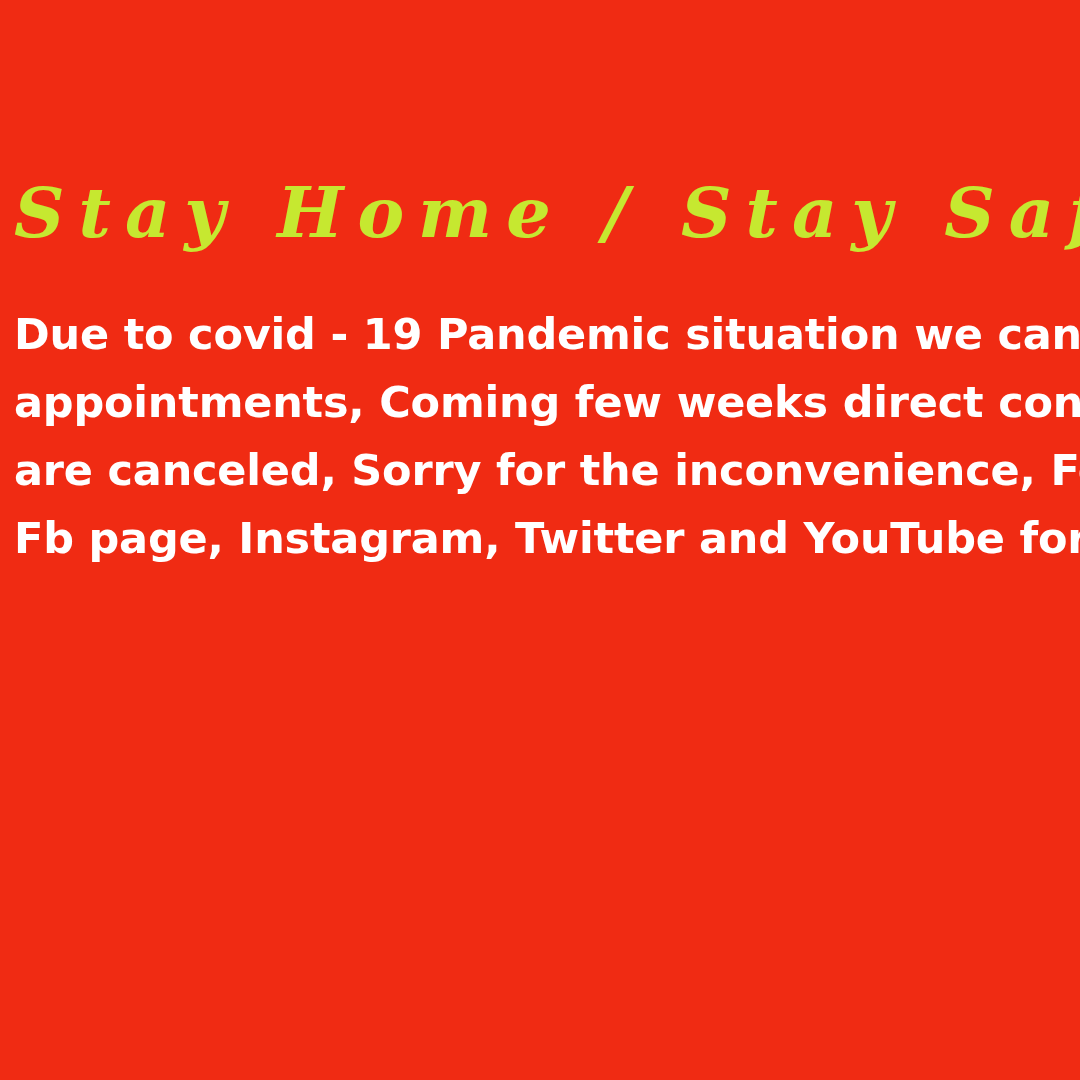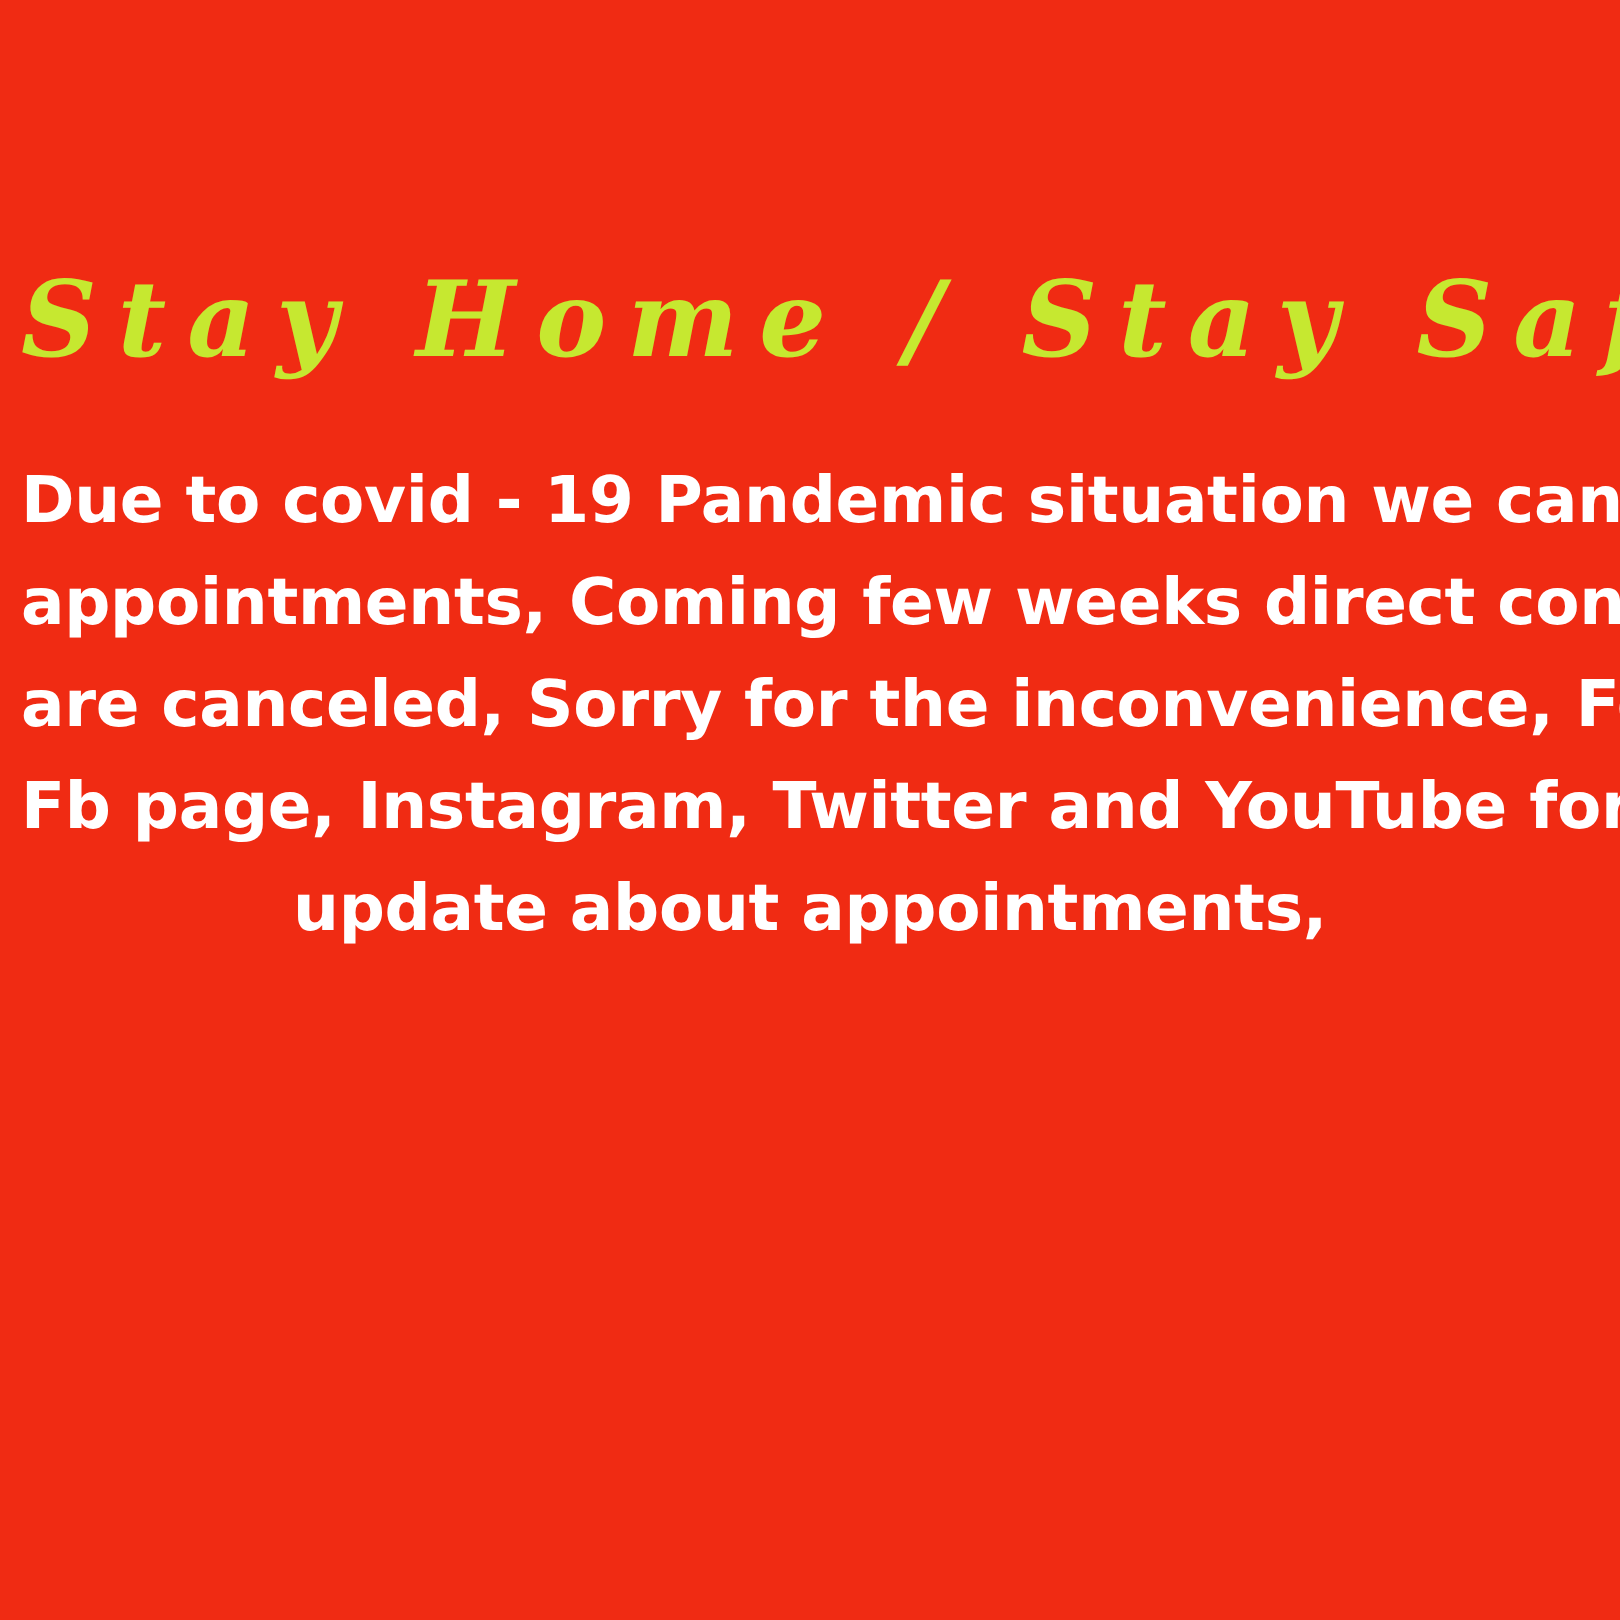--- a/index.html
+++ b/index.html
@@ -65,16 +65,15 @@
 
 <div class="poster">
 
   <div class="headline">Stay Home / Stay Safe</div>
 
   <div class="body-block">
     <span class="body-line">Due to covid - 19 Pandemic situation we can’t accept</span>
     <span class="body-line">appointments, Coming few weeks direct consultations</span>
     <span class="body-line">are canceled, Sorry for the inconvenience, Follow our</span>
     <span class="body-line">Fb page, Instagram, Twitter and YouTube for more</span>
-    <span class="body-line">update about appointments,</span>
   </div>
 
 </div>
 
 </body></html>

